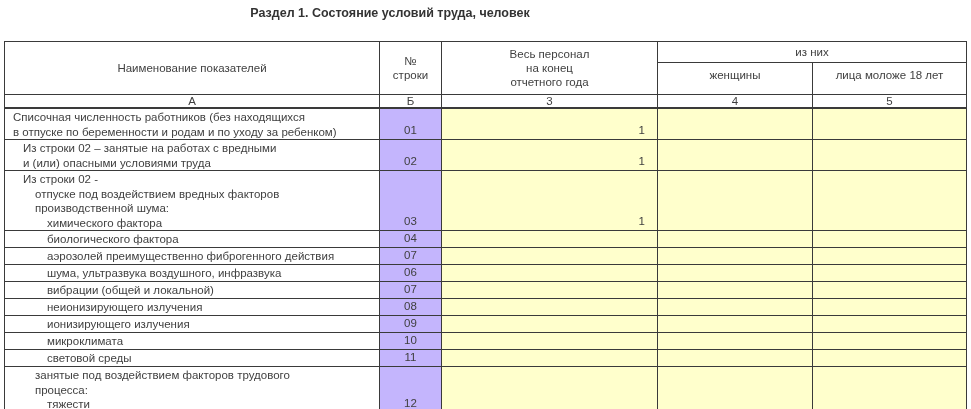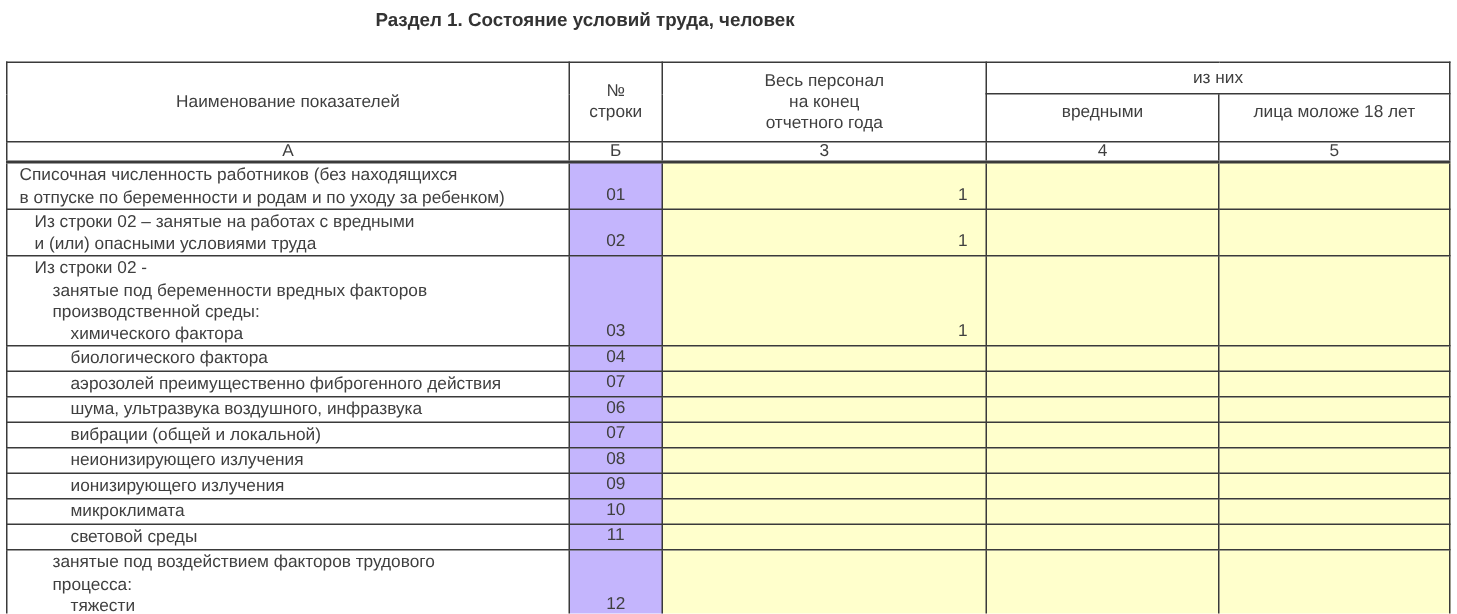--- a/index.html
+++ b/index.html
@@ -48,21 +48,21 @@
     <tr class="head1">
       <th rowspan="2">Наименование показателей</th>
       <th rowspan="2" class="prelines">№
 строки</th>
       <th rowspan="2" class="prelines">Весь персонал
 на конец
 отчетного года</th>
       <th colspan="2">из них</th>
     </tr>
     <tr class="head2">
-      <th class="sub">вредными</th>
+      <th class="sub">женщины</th>
       <th class="sub">лица моложе 18 лет</th>
     </tr>
     <tr class="letters">
       <td>А</td>
       <td>Б</td>
       <td>3</td>
       <td>4</td>
       <td>5</td>
     </tr>
 
@@ -84,22 +84,22 @@
       </td>
       <td class="num">02</td>
       <td class="val">1</td>
       <td class="val"></td>
       <td class="val"></td>
     </tr>
 
     <tr class="h4">
       <td class="name">
         <div class="ln ind1">Из строки 02 -</div>
-        <div class="ln ind2">занятые под беременности вредных факторов</div>
-        <div class="ln ind2">производственной среды:</div>
+        <div class="ln ind2">отпуске под воздействием вредных факторов</div>
+        <div class="ln ind2">производственной шума:</div>
         <div class="ln ind3">химического фактора</div>
       </td>
       <td class="num">03</td>
       <td class="val">1</td>
       <td class="val"></td>
       <td class="val"></td>
     </tr>
 
     <tr class="h1">
       <td class="name">

